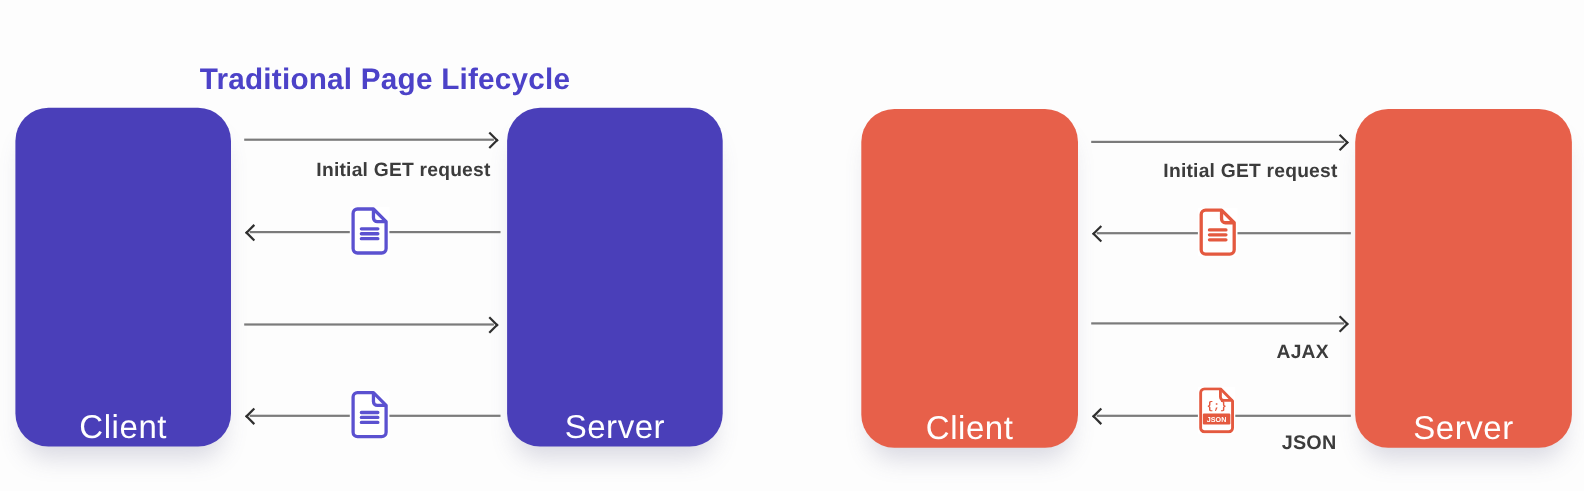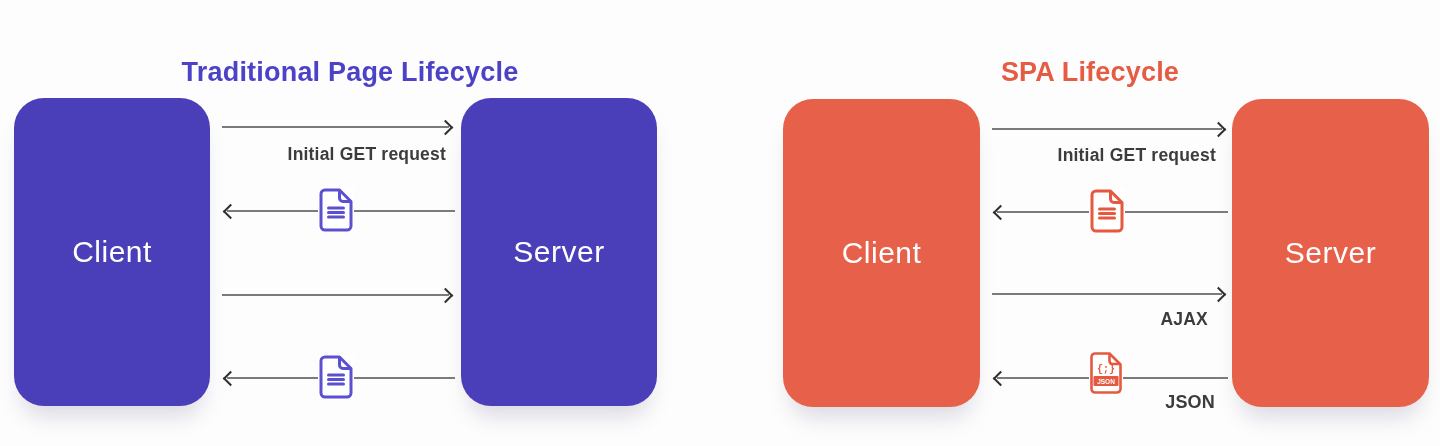--- a/index.html
+++ b/index.html
@@ -25,21 +25,21 @@
     top: 31px;
     margin-top: 26px;
   }
   .trad-title { left: 100px; width: 500px; color: var(--trad-title, #4C42C8); }
   .spa-title  { left: 850px; width: 480px; color: var(--spa-title, #E55B43); }
 
   .node {
     position: absolute;
     width: 196px; height: 308px;
     border-radius: 30px;
-    display: flex; align-items: center; justify-content: center;
+    display: flex; align-items: flex-end; justify-content: center;
     box-shadow: 0 18px 22px -8px rgba(90, 90, 130, 0.22);
   }
   .node-trad { background: var(--trad-box, #4A3FB9); }
   .node-spa  { background: var(--spa-box, #E7604A); }
   .node-label {
     color: var(--node-text, #ffffff);
     font-size: 30px;
     font-weight: 500;
     letter-spacing: 0.5px;
   }
@@ -136,21 +136,20 @@
     <span class="file-icon icon-trad" style="left:318px; top:355px;">
       <svg viewBox="0 0 34 44" width="34" height="44" fill="none" aria-hidden="true">
         <path d="M6 2 H20.5 L32 13.5 V38 a4 4 0 0 1 -4 4 H6 a4 4 0 0 1 -4 -4 V6 a4 4 0 0 1 4 -4 Z" fill="#ffffff" stroke="currentColor" stroke-width="3" stroke-linejoin="round"></path>
         <path d="M20.5 2 V10 a3.5 3.5 0 0 0 3.5 3.5 H32" stroke="currentColor" stroke-width="3" fill="none"></path>
         <path d="M9.5 20 H24.5 M9.5 24.5 H24.5 M9.5 29 H24.5" stroke="currentColor" stroke-width="3" stroke-linecap="round"></path>
       </svg>
     </span>
   </section>
 
   <section class="panel">
-    <h2 class="title spa-title">SPA Lifecycle</h2>
 
     <div class="node node-spa spa-client">
       <span class="node-label">Client</span>
     </div>
     <div class="node node-spa spa-server">
       <span class="node-label">Server</span>
     </div>
 
     <div class="arrow arrow-r" style="left:992px; top:128px; width:230px;"></div>
     <div class="flow-label" style="left:996px; top:145px;">Initial GET request</div>

